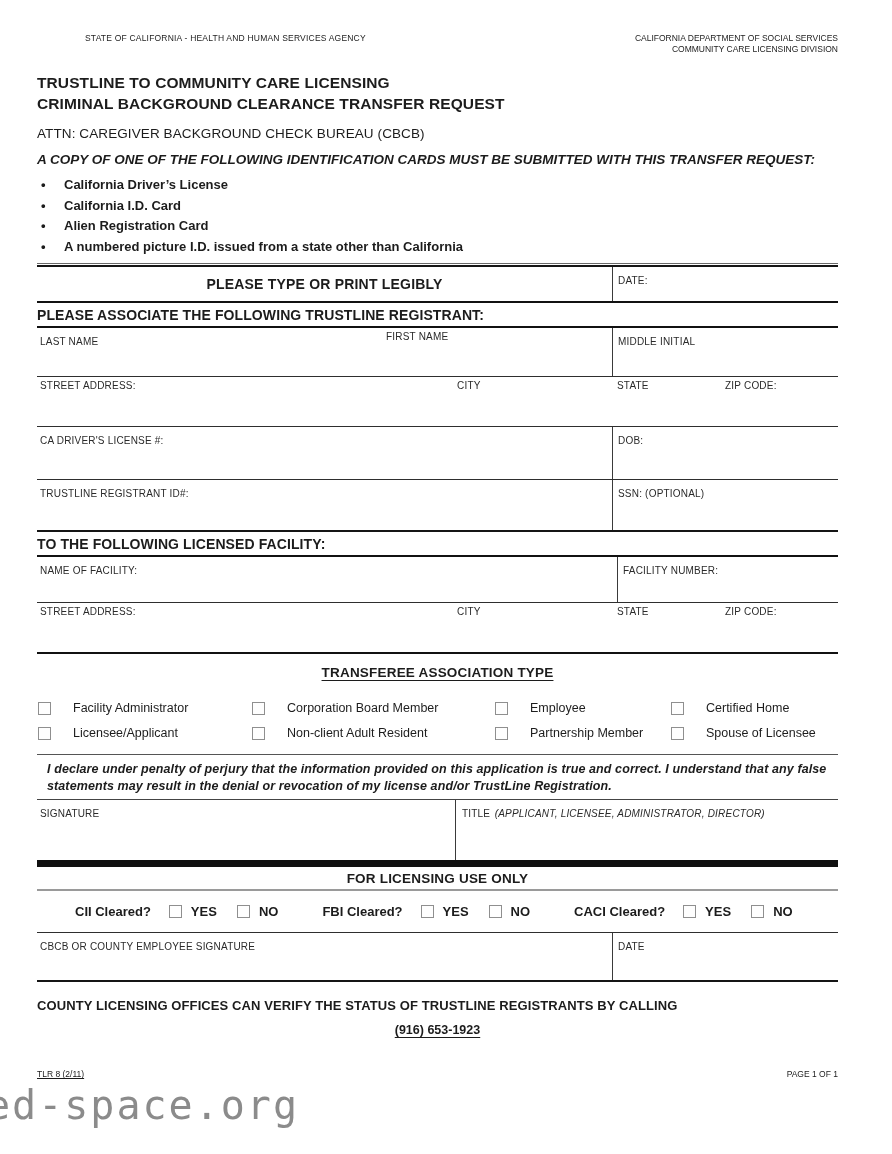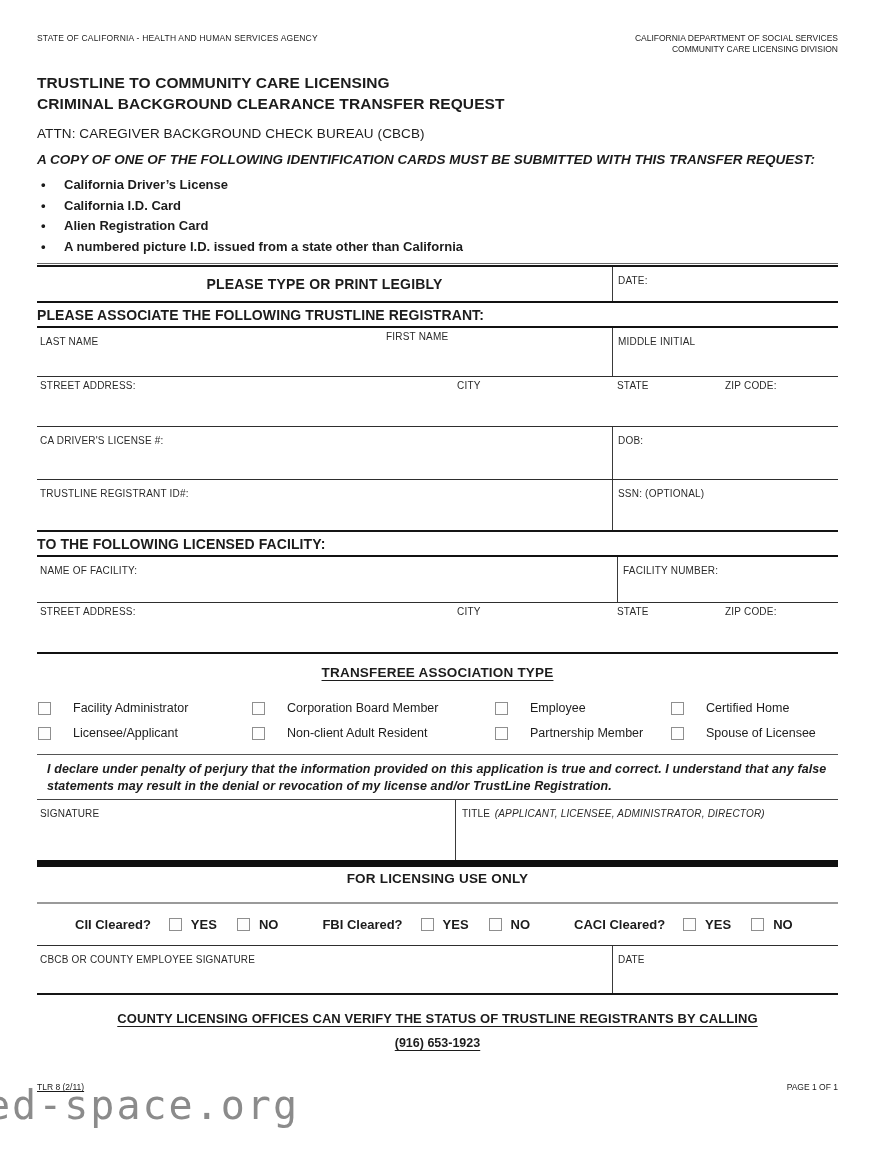--- a/index.html
+++ b/index.html
@@ -6,21 +6,21 @@
   html,body { background:#e8e8e8; }
   .page {
     position:relative; width:892px; height:1154px; margin:0 auto;
     background:#ffffff; color:#1c1c1c;
     font-family:"Liberation Sans", sans-serif; overflow:hidden;
   }
   .content { position:absolute; left:37px; top:0; width:801px; }
 
   
   .top-header { margin-top:33px; display:flex; justify-content:space-between; align-items:flex-start; }
-  .hdr-left { font-size:8.5px; letter-spacing:.2px; color:#222; }
+  .hdr-left { font-size:8.5px; letter-spacing:.2px; color:#222;margin-left:48px; }
   .hdr-right { font-size:8.5px; text-align:right; line-height:1.35; color:#222; }
 
   .form-title { margin-top:17px; font-size:15.5px; font-weight:bold; line-height:1.35; letter-spacing:.1px; }
   .attn { margin-top:11px; font-size:13.5px; letter-spacing:.1px; }
   .requirement { margin-top:10px; font-size:13.5px; font-weight:bold; line-height:1.3; text-align:justify;font-style:italic; }
 
   ul.bullets { margin-top:7px; list-style:none; }
   ul.bullets li { position:relative; padding-left:27px; font-size:13px; font-weight:bold; line-height:20.5px; }
   ul.bullets li .dot { position:absolute; left:4px; top:0; font-size:13px; }
 
@@ -71,37 +71,37 @@
 
   .declaration { margin:6px 0 0 10px; width:786px; font-size:12.5px; font-weight:bold; font-style:italic;
       line-height:1.32; letter-spacing:.1px; }
 
   .row-signature { margin-top:5px; border-top:1.5px solid #444; border-bottom:7px solid #101010;
       height:68px; display:flex; }
   .row-signature .left { width:418px; padding:3px 3px; }
   .row-signature .right { flex:1; padding:3px 6px; }
   .title-hint { font-style:italic; }
 
-  .licensing-heading { padding:4px 0 16px; text-align:center; font-size:13.5px; font-weight:bold; letter-spacing:.2px; }
+  .licensing-heading { padding:4px 0 3px; text-align:center; font-size:13.5px; font-weight:bold; letter-spacing:.2px; }
   .gray-rule { border-top:2.5px solid #9a9a9a; }
 
   .cleared-row { margin-top:13px; display:flex; align-items:center; padding-left:38px; gap:44px; }
   .clr-group { display:flex; align-items:center; }
   .clr-label { font-size:13px; font-weight:bold; }
   .clr-group .cb-box { margin-left:18px; }
   .clr-yn { margin-left:9px; font-size:13px; font-weight:bold; }
   .clr-group .cb-box + .clr-yn + .cb-box { margin-left:20px; }
 
   .row-cbcb { margin-top:13px; border-top:1.2px solid #2e2e2e; border-bottom:2px solid #151515;
       height:50px; display:flex; }
   .row-cbcb .left { width:575px; padding:3px 3px; }
   .row-cbcb .right { flex:1; padding:3px 5px; }
 
-  .county-heading { margin-top:16px; text-align:center; font-size:13px; font-weight:bold;
-      text-decoration:underline; text-underline-offset:3px; letter-spacing:.1px; }
+  .county-heading { margin-top:16px; text-align:left; font-size:13px; font-weight:bold;
+      text-underline-offset:3px; letter-spacing:.1px; }
   .phone { margin-top:10px; text-align:center; font-size:12.5px; font-weight:bold;
       text-decoration:underline; text-underline-offset:3px; }
 
   .page-footer { margin-top:32px; display:flex; justify-content:space-between; align-items:flex-start;
       position:relative; z-index:2; }
   .form-number { font-size:8.5px; text-decoration:underline; color:#1a1a1a; }
   .page-count { font-size:8.5px; color:#1a1a1a; }
 
   .watermark { position:absolute; left:-14px; top:1082px; z-index:1;
       font-family:"DejaVu Sans Mono", monospace; font-size:40px; letter-spacing:2px;

